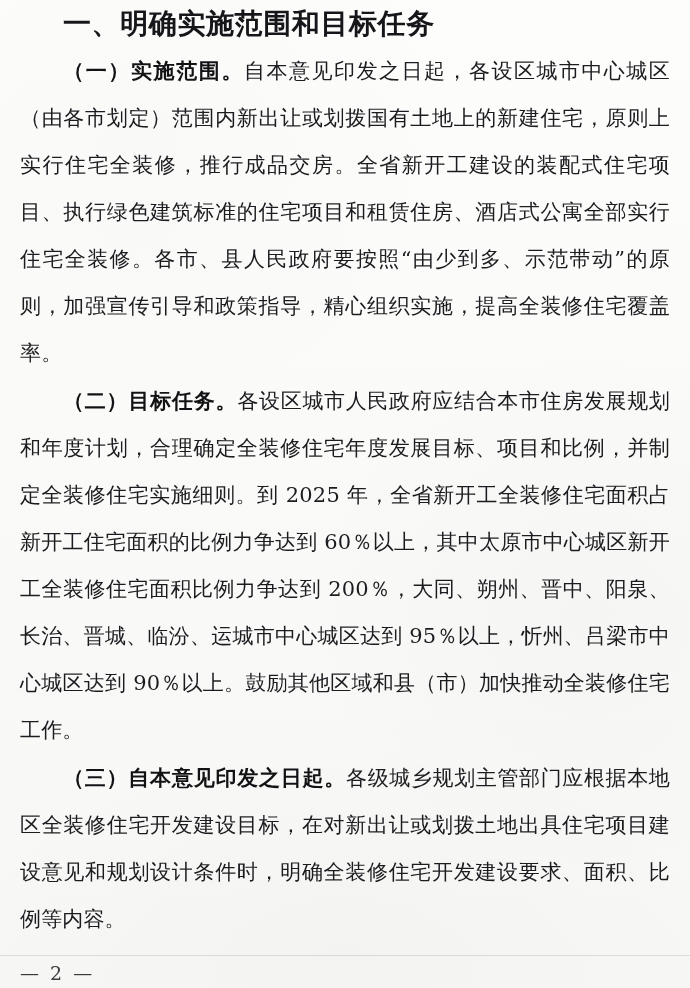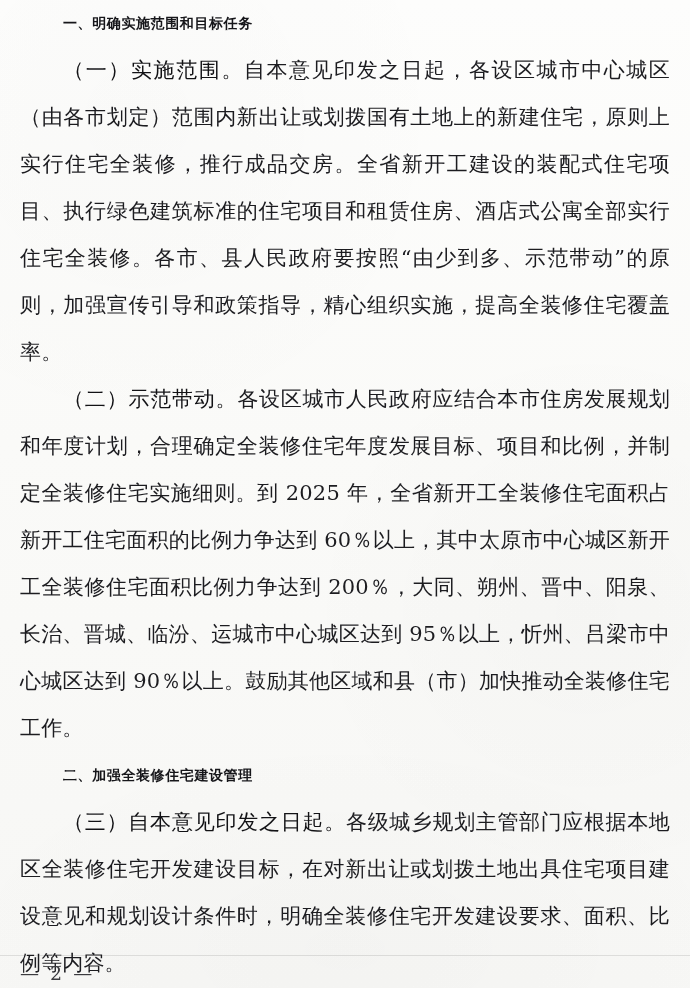--- a/index.html
+++ b/index.html
@@ -37,21 +37,21 @@
     position: absolute;
     left: 20px;
     top: 0;
     width: 650px;
   }
 
   
   .sec-heading {
     font-family: "Liberation Sans", "DejaVu Sans", sans-serif;
     font-weight: 700;
-    font-size: 14px;
+    font-size: 28px;
     line-height: 47px;
     color: #16161a;
     letter-spacing: 0.6px;
     text-indent: 43px;
     margin: 0;
     white-space: nowrap;
   }
 
   
   .para {
@@ -62,21 +62,21 @@
     margin: 0;
     text-align: justify;
     text-align-last: left;
     text-indent: 43px;
     letter-spacing: 0.15px;
     -webkit-font-feature-settings: "kern";
   }
 
   
   .lead {
-    font-weight: 400;
+    font-weight: 700;
     color: #121215;
     letter-spacing: 0.3px;
   }
 
   
   .footer-rule {
     position: absolute;
     left: 0;
     right: 0;
     top: 955px;
@@ -100,23 +100,22 @@
 
 <div class="paper"></div>
 
 <div class="page">
   <div class="content">
 
     <p class="sec-heading">一、明确实施范围和目标任务</p>
 
     <p class="para"><span class="lead">（一）实施范围。</span><span>自本意见印发之日起，各设区城市中心城区（由各市划定）范围内新出让或划拨国有土地上的新建住宅，原则上实行住宅全装修，推行成品交房。全省新开工建设的装配式住宅项目、执行绿色建筑标准的住宅项目和租赁住房、酒店式公寓全部实行住宅全装修。各市、县人民政府要按照“由少到多、示范带动”的原则，加强宣传引导和政策指导，精心组织实施，提高全装修住宅覆盖率。</span></p>
 
-    <p class="para"><span class="lead">（二）示范带动。</span><span>各设区城市人民政府应结合本市住房发展规划和年度计划，合理确定全装修住宅年度发展目标、项目和比例，并制定全装修住宅实施细则。到 2025 年，全省新开工全装修住宅面积占新开工住宅面积的比例力争达到 60％以上，其中太原市中心城区新开工全装修住宅面积比例力争达到 200％，大同、朔州、晋中、阳泉、长治、晋城、临汾、运城市中心城区达到 95％以上，忻州、吕梁市中心城区达到 90％以上。鼓励其他区域和县（市）加快推动全装修住宅工作。</span></p>
+    <p class="para"><span class="lead">（二）目标任务。</span><span>各设区城市人民政府应结合本市住房发展规划和年度计划，合理确定全装修住宅年度发展目标、项目和比例，并制定全装修住宅实施细则。到 2025 年，全省新开工全装修住宅面积占新开工住宅面积的比例力争达到 60％以上，其中太原市中心城区新开工全装修住宅面积比例力争达到 200％，大同、朔州、晋中、阳泉、长治、晋城、临汾、运城市中心城区达到 95％以上，忻州、吕梁市中心城区达到 90％以上。鼓励其他区域和县（市）加快推动全装修住宅工作。</span></p>
 
-    <p class="sec-heading">二、加强全装修住宅建设管理</p>
 
     <p class="para"><span class="lead">（三）自本意见印发之日起。</span><span>各级城乡规划主管部门应根据本地区全装修住宅开发建设目标，在对新出让或划拨土地出具住宅项目建设意见和规划设计条件时，明确全装修住宅开发建设要求、面积、比例等内容。</span></p>
 
   </div>
 
   <div class="footer-rule"></div>
 
   <div class="page-number">— 2 —</div>
 </div>
 

